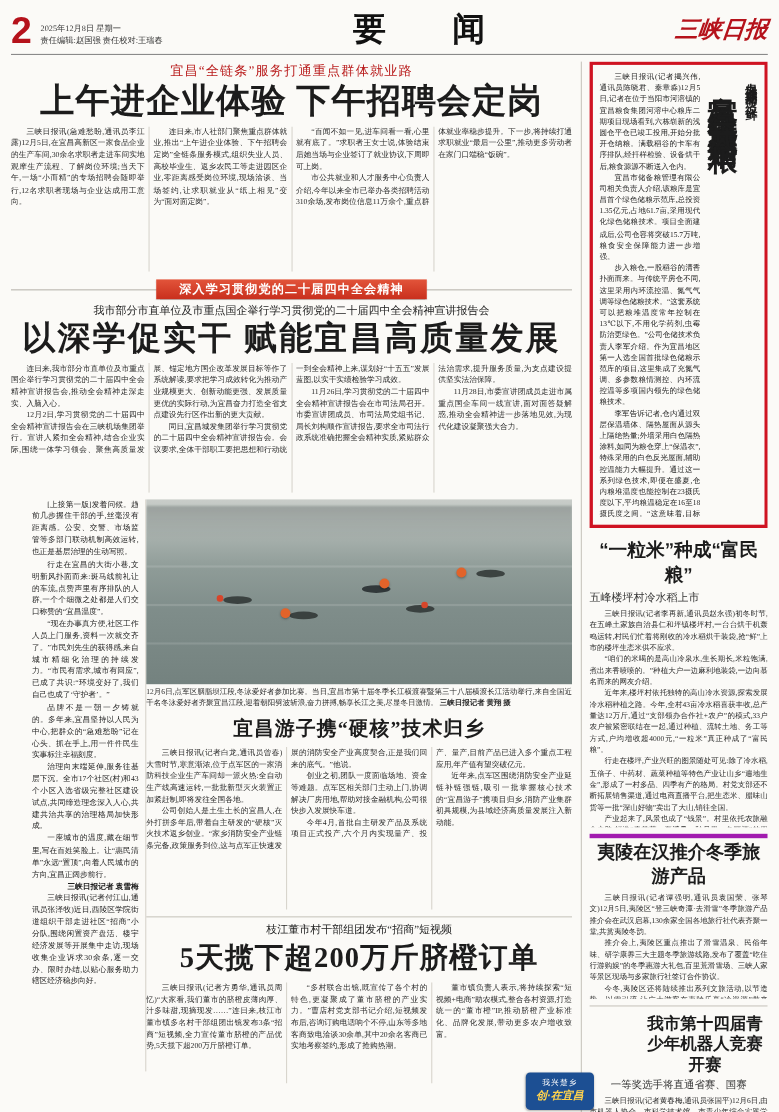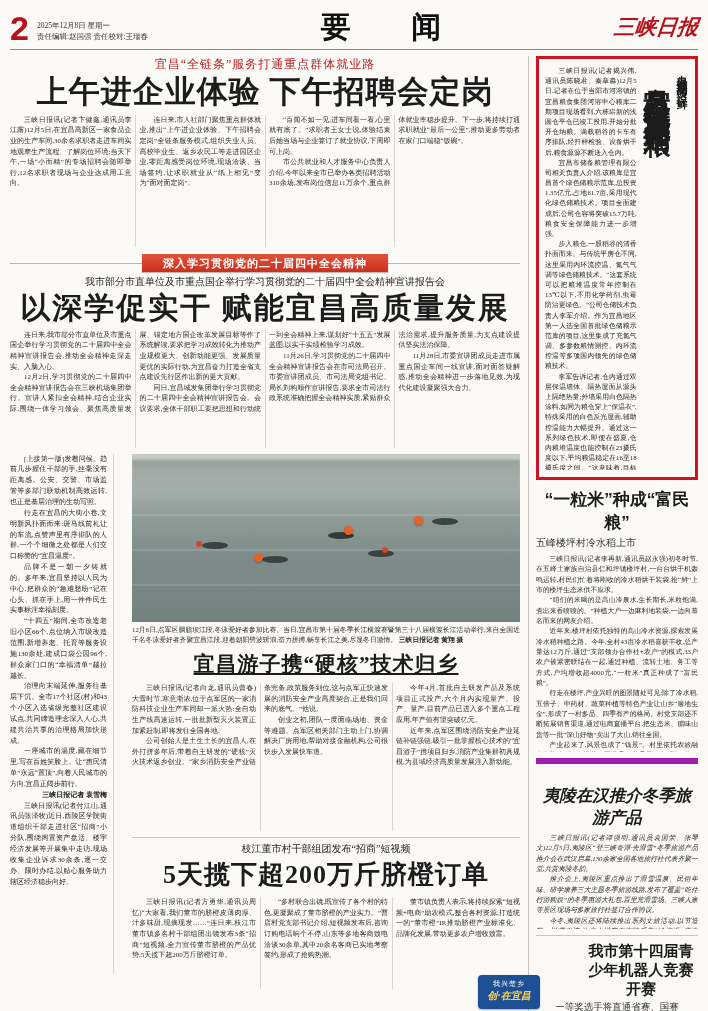--- a/index.html
+++ b/index.html
@@ -44,42 +44,42 @@
   .ribbon-row { position:relative; margin:7px 0 3px; height:18px; }
   .ribbon-row .rule { position:absolute; top:9px; left:0; right:0; border-top:1px solid #b9b6ae; }
   .ribbon { position:relative; margin:0 auto; width:246px; background:linear-gradient(#e2543a,#c92f1d);
     color:#fff; font-family:"Liberation Sans",sans-serif; font-weight:bold; font-size:11px;
     text-align:center; line-height:18px; letter-spacing:1px; box-shadow:0 1px 1px rgba(0,0,0,.25); }
   .art-c .headline { text-align:center; font-weight:900; font-size:30px; letter-spacing:2px;
     line-height:1.1; margin:2px 0 6px; }
   .art-c .body-text { height:118px; }
 
   
-  .bottom-zone { display:grid; grid-template-columns:104px 1fr; gap:18px; margin-top:6px; }
+  .bottom-zone { display:grid; grid-template-columns:104px 1fr; gap:0; margin-top:6px;margin-left:19px; }
   .jump-col { border-right:1px solid #d8d5cd; padding-right:6px; font-size:7px; line-height:1.55;
     text-align:justify; height:520px; overflow:hidden; }
   .jump-col p { text-indent:2em; }
   .jump-col .jump-tag { font-weight:bold; }
   .jump-col .byline { text-align:right; font-weight:bold; text-indent:0; }
 
   
   .photo { position:relative; height:168px; overflow:hidden;
     background:linear-gradient(180deg,#c9cdc9 0%,#aab3af 18%,#8e9b97 38%,#7f8d8a 60%,#74827f 100%); }
   .skyline { position:absolute; top:6px; left:0; right:0; height:30px;
     background:linear-gradient(180deg,rgba(120,128,126,.55),rgba(120,128,126,0)); filter:blur(1px); }
   .ripple { position:absolute; left:0; right:0; height:2px; background:rgba(255,255,255,.13); }
   .swimmer { position:absolute; width:26px; height:7px; background:#2e3433; border-radius:50%; opacity:.85; }
   .buoy { position:absolute; width:9px; height:9px; background:#e2632a; border-radius:50%; box-shadow:0 1px 2px rgba(0,0,0,.3); }
   .cap { position:absolute; width:6px; height:6px; background:#d8452a; border-radius:50%; }
   .photo-caption { font-size:6.8px; line-height:1.5; text-align:justify; color:#2a2a2a; margin-top:3px; }
   .photo-caption .credit { font-weight:bold; white-space:nowrap; }
 
   
   .art-g { margin-top:5px; }
-  .art-g .headline { text-align:center; font-weight:900; font-size:21px; letter-spacing:1px; margin:1px 0 5px;text-decoration:underline; }
+  .art-g .headline { text-align:center; font-weight:900; font-size:18px; letter-spacing:1px; margin:1px 0 5px; }
   .art-g .body-text { height:148px; position:relative; }
   .badge { position:absolute; right:168px; bottom:2px; width:62px; height:34px; background:#1c4f93;
     border-radius:4px; color:#fff; font-family:"Liberation Sans",sans-serif; text-align:center;
     padding-top:4px; box-shadow:0 1px 2px rgba(0,0,0,.3); }
   .badge .b1 { font-size:7px; letter-spacing:1px; }
   .badge .b2 { font-size:10px; font-weight:bold; color:#ffd34d; font-style:italic; }
 
   
   .art-h { margin-top:6px; border-top:1px solid #c9c6be; padding-top:4px; }
   .art-h .headline { text-align:center; font-weight:700; font-size:26px; letter-spacing:1px; margin:1px 0 5px; }
@@ -94,21 +94,21 @@
     font-family:"Liberation Sans",sans-serif; }
   .v-headline { writing-mode:vertical-rl; font-family:"Liberation Sans",sans-serif; font-weight:900;
     font-size:27px; letter-spacing:3px; line-height:1.05; }
 
   
   .art-d { padding-top:8px; }
   .art-d .headline { text-align:center; font-family:"Liberation Sans",sans-serif; font-weight:900;
     font-size:17px; margin-bottom:2px; }
   .art-d .subhead { text-align:left; font-size:10px; color:#333; margin-bottom:4px; }
   .art-d .body-text { height:198px; font-size:6.8px; }
-  .art-e { border-top:6px solid #a21caf; margin-top:6px; padding-top:21px;font-style:italic; }
+  .art-e { border-top:4px solid #a21caf; margin-top:6px; padding-top:2px; }
   .art-e .headline { text-align:center; font-family:"Liberation Sans",sans-serif; font-weight:900;
     font-size:16.5px; margin-bottom:4px; }
   .art-e .body-text { height:96px; font-size:6.8px; }
   .art-f { border-top:1px solid #c9c6be; margin-top:6px; padding-top:6px; }
   .art-f .headline { text-align:center; font-family:"Liberation Sans",sans-serif; font-weight:900;
     font-size:15px; margin-bottom:2px;margin-left:48px; }
   .art-f .subhead { text-align:center; font-size:9.5px; color:#333; margin-bottom:4px; }
   .art-f .body-text { height:130px; font-size:6.8px; }
 </style>
 </head>
@@ -129,21 +129,21 @@
   </div>
 
   <div class="main">
 
     <div class="left-zone">
 
       <div class="art-a">
         <div class="kicker">宜昌“全链条”服务打通重点群体就业路</div>
         <div class="headline">上午进企业体验 下午招聘会定岗</div>
         <div class="body-text cols-4">
-          <p>三峡日报讯(记者卞健鑫,通讯员李江露)12月5日,在宜昌高新区一家食品企业的生产车间,30余名求职者走进车间实地观摩生产流程、了解岗位环境;当天下午,一场“小而精”的专场招聘会随即举行,12名求职者现场与企业达成用工意向。</p>
+          <p>三峡日报讯(急难愁盼,通讯员李江露)12月5日,在宜昌高新区一家食品企业的生产车间,30余名求职者走进车间实地观摩生产流程、了解岗位环境;当天下午,一场“小而精”的专场招聘会随即举行,12名求职者现场与企业达成用工意向。</p>
           <p>连日来,市人社部门聚焦重点群体就业,推出“上午进企业体验、下午招聘会定岗”全链条服务模式,组织失业人员、高校毕业生、返乡农民工等走进园区企业,零距离感受岗位环境,现场洽谈、当场签约,让求职就业从“纸上相见”变为“面对面定岗”。</p>
           <p>“百闻不如一见,进车间看一看,心里就有底了。”求职者王女士说,体验结束后她当场与企业签订了就业协议,下周即可上岗。</p>
           <p>市公共就业和人才服务中心负责人介绍,今年以来全市已举办各类招聘活动310余场,发布岗位信息11万余个,重点群体就业率稳步提升。下一步,将持续打通求职就业“最后一公里”,推动更多劳动者在家门口端稳“饭碗”。</p>
         </div>
       </div>
 
       <div class="ribbon-row">
         <div class="rule"></div>
         <div class="ribbon">深入学习贯彻党的二十届四中全会精神</div>
       </div>
@@ -157,22 +157,22 @@
           <p>同日,宜昌城发集团举行学习贯彻党的二十届四中全会精神宣讲报告会。会议要求,全体干部职工要把思想和行动统一到全会精神上来,谋划好“十五五”发展蓝图,以实干实绩检验学习成效。</p>
           <p>11月26日,学习贯彻党的二十届四中全会精神宣讲报告会在市司法局召开。市委宣讲团成员、市司法局党组书记、局长刘构顺作宣讲报告,要求全市司法行政系统准确把握全会精神实质,紧贴群众法治需求,提升服务质量,为支点建设提供坚实法治保障。</p>
           <p>11月28日,市委宣讲团成员走进市属重点国企车间一线宣讲,面对面答疑解惑,推动全会精神进一步落地见效,为现代化建设凝聚强大合力。</p>
         </div>
       </div>
 
       <div class="bottom-zone">
         <div class="jump-col">
           <p><span class="jump-tag"></span><span>[上接第一版]发着问候。趋前几步握住干部的手,丝毫没有距离感。公安、交警、市场监管等多部门联动机制高效运转,也正是基层治理的生动写照。</span></p>
           <p>行走在宜昌的大街小巷,文明新风扑面而来:斑马线前礼让的车流,点赞声里有序排队的人群,一个个细微之处都是人们交口称赞的“宜昌温度”。</p>
+          <p>“现在办事真方便,社区工作人员上门服务,资料一次就交齐了。”市民刘先生的获得感,来自城市精细化治理的持续发力。“市民有需求,城市有回应”,已成了共识:“环境变好了,我们自己也成了‘守护者’。”</p>
           <p>品牌不是一朝一夕铸就的。多年来,宜昌坚持以人民为中心,把群众的“急难愁盼”记在心头、抓在手上,用一件件民生实事标注幸福刻度。</p>
-          <p>“十四五”期间,全市改造老旧小区66个,点位纳入市级改造范围,新增养老、托育等服务设施130余处,建成口袋公园96个,群众家门口的“幸福清单”越拉越长。</p>
           <p>治理向末端延伸,服务往基层下沉。全市17个社区(村)和43个小区入选省级完整社区建设试点,共同缔造理念深入人心,共建共治共享的治理格局加快形成。</p>
           <p>一座城市的温度,藏在细节里,写在百姓笑脸上。让“惠民清单”永远“置顶”,向着人民城市的方向,宜昌正阔步前行。</p>
           <p class="byline">三峡日报记者 袁雪梅</p>
           <p>三峡日报讯(记者付江山,通讯员张泽牧)近日,西陵区学院街道组织干部走进社区“招商”小分队,围绕闲置资产盘活、楼宇经济发展等开展集中走访,现场收集企业诉求30余条,逐一交办、限时办结,以贴心服务助力辖区经济稳步向好。</p>
         </div>
 
         <div>
 
           <div class="photo">
             <div class="skyline"></div>

